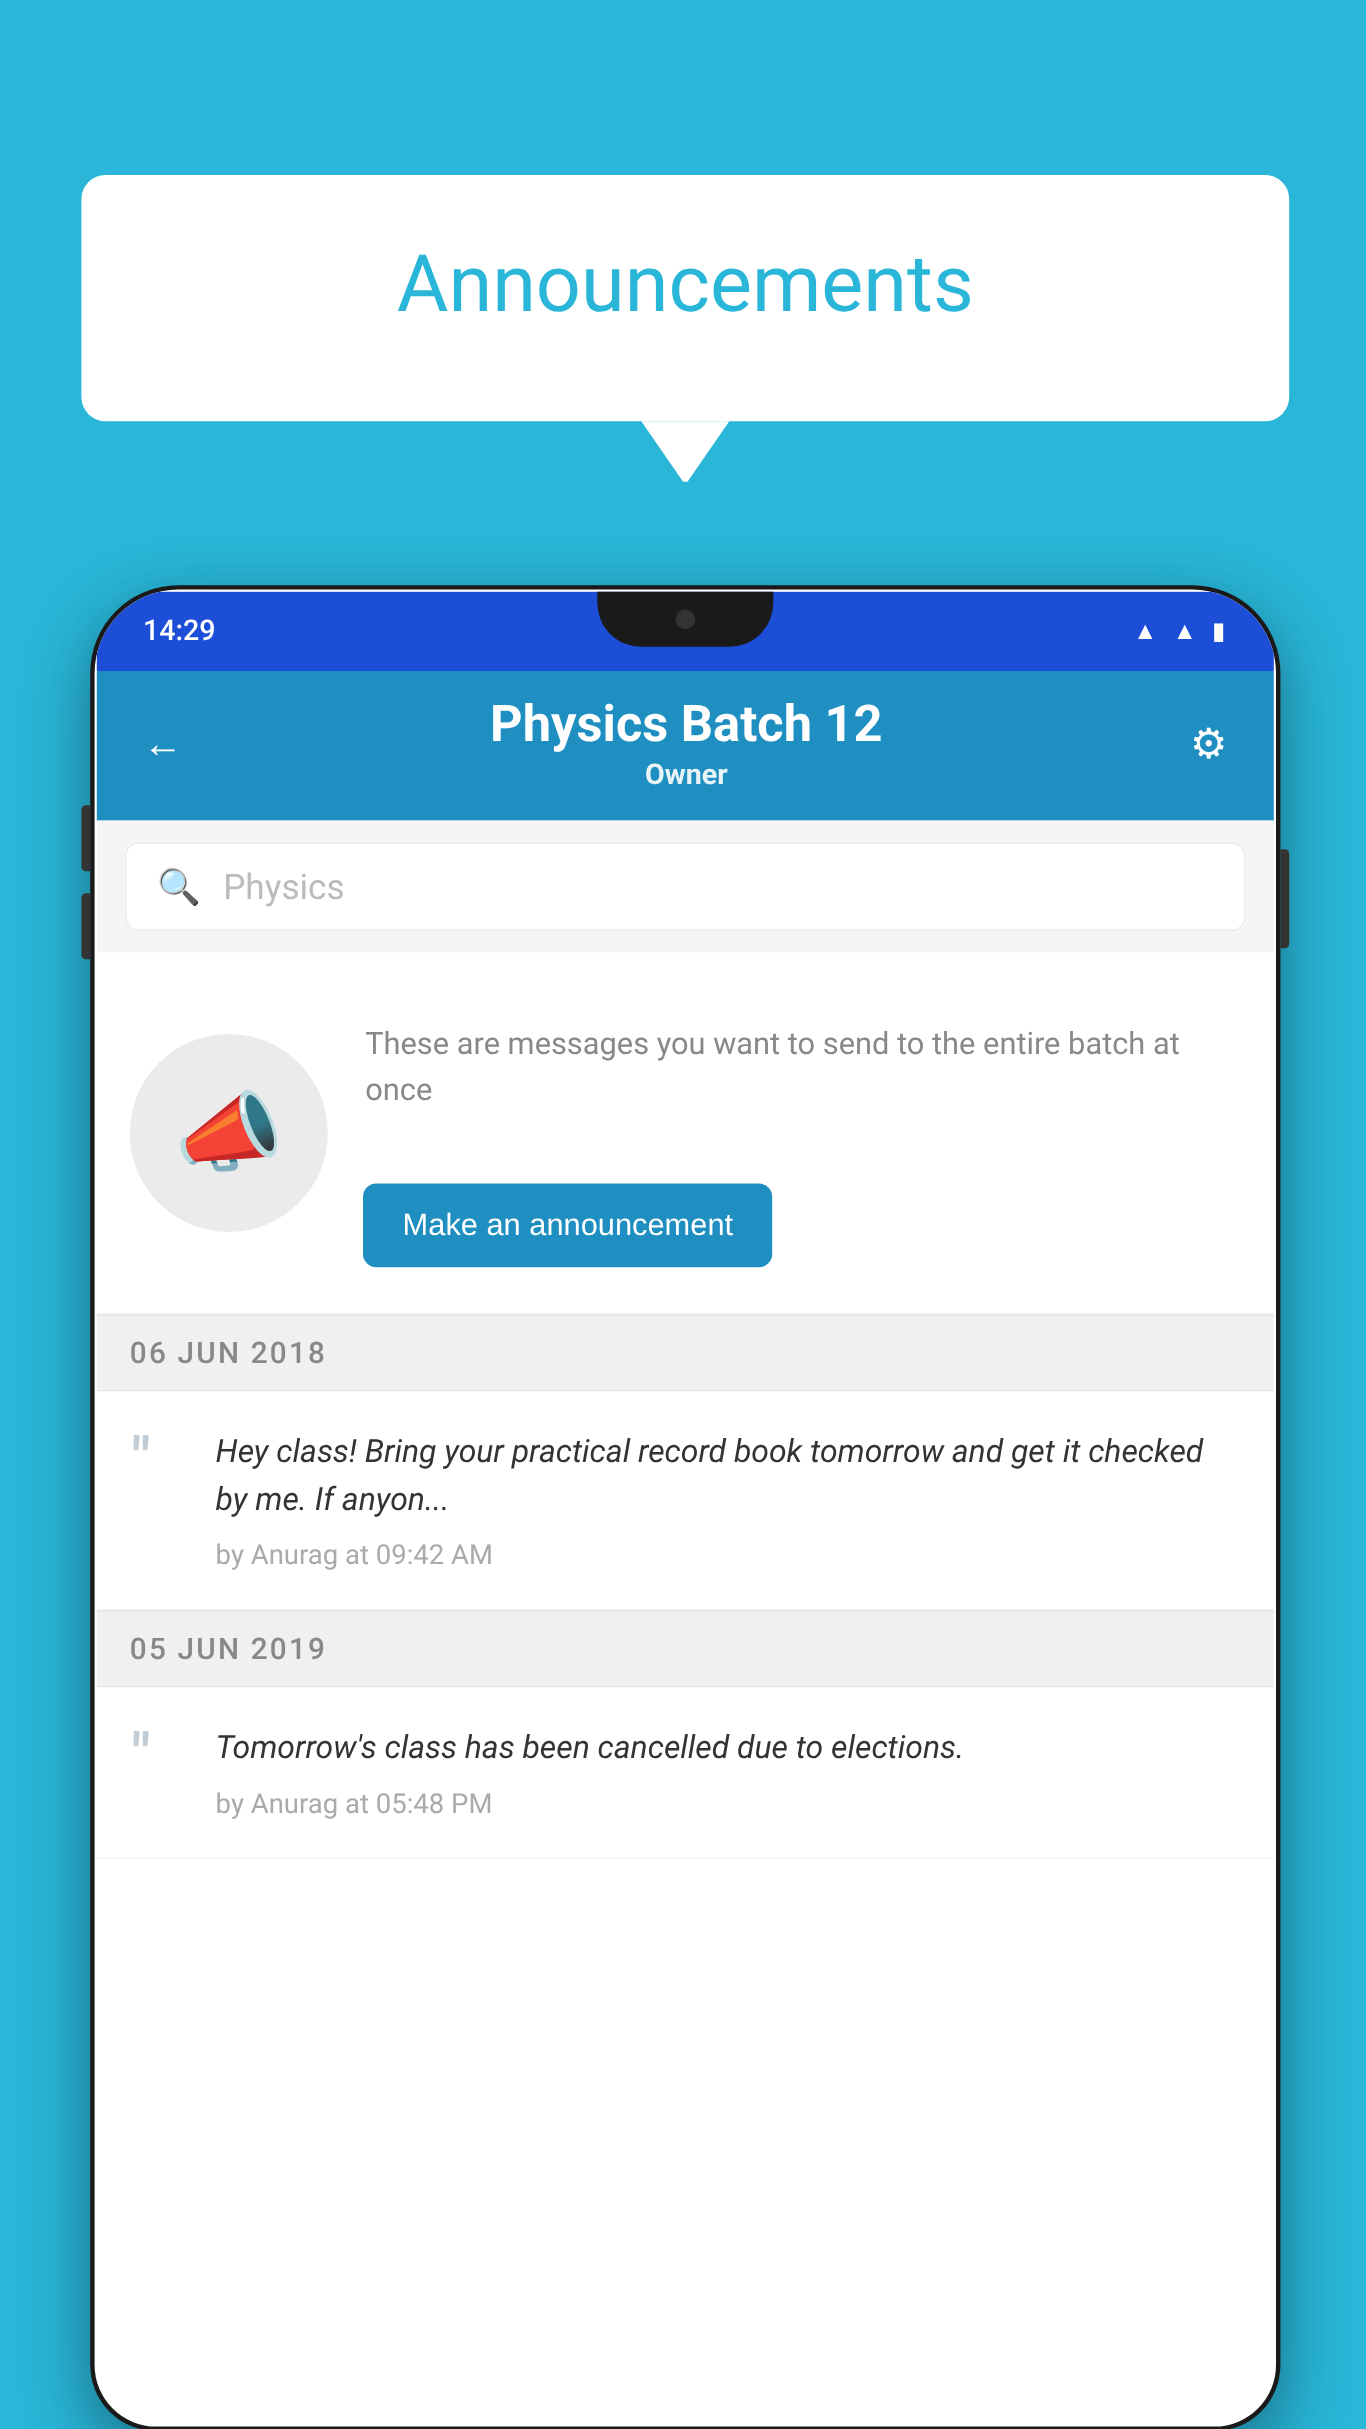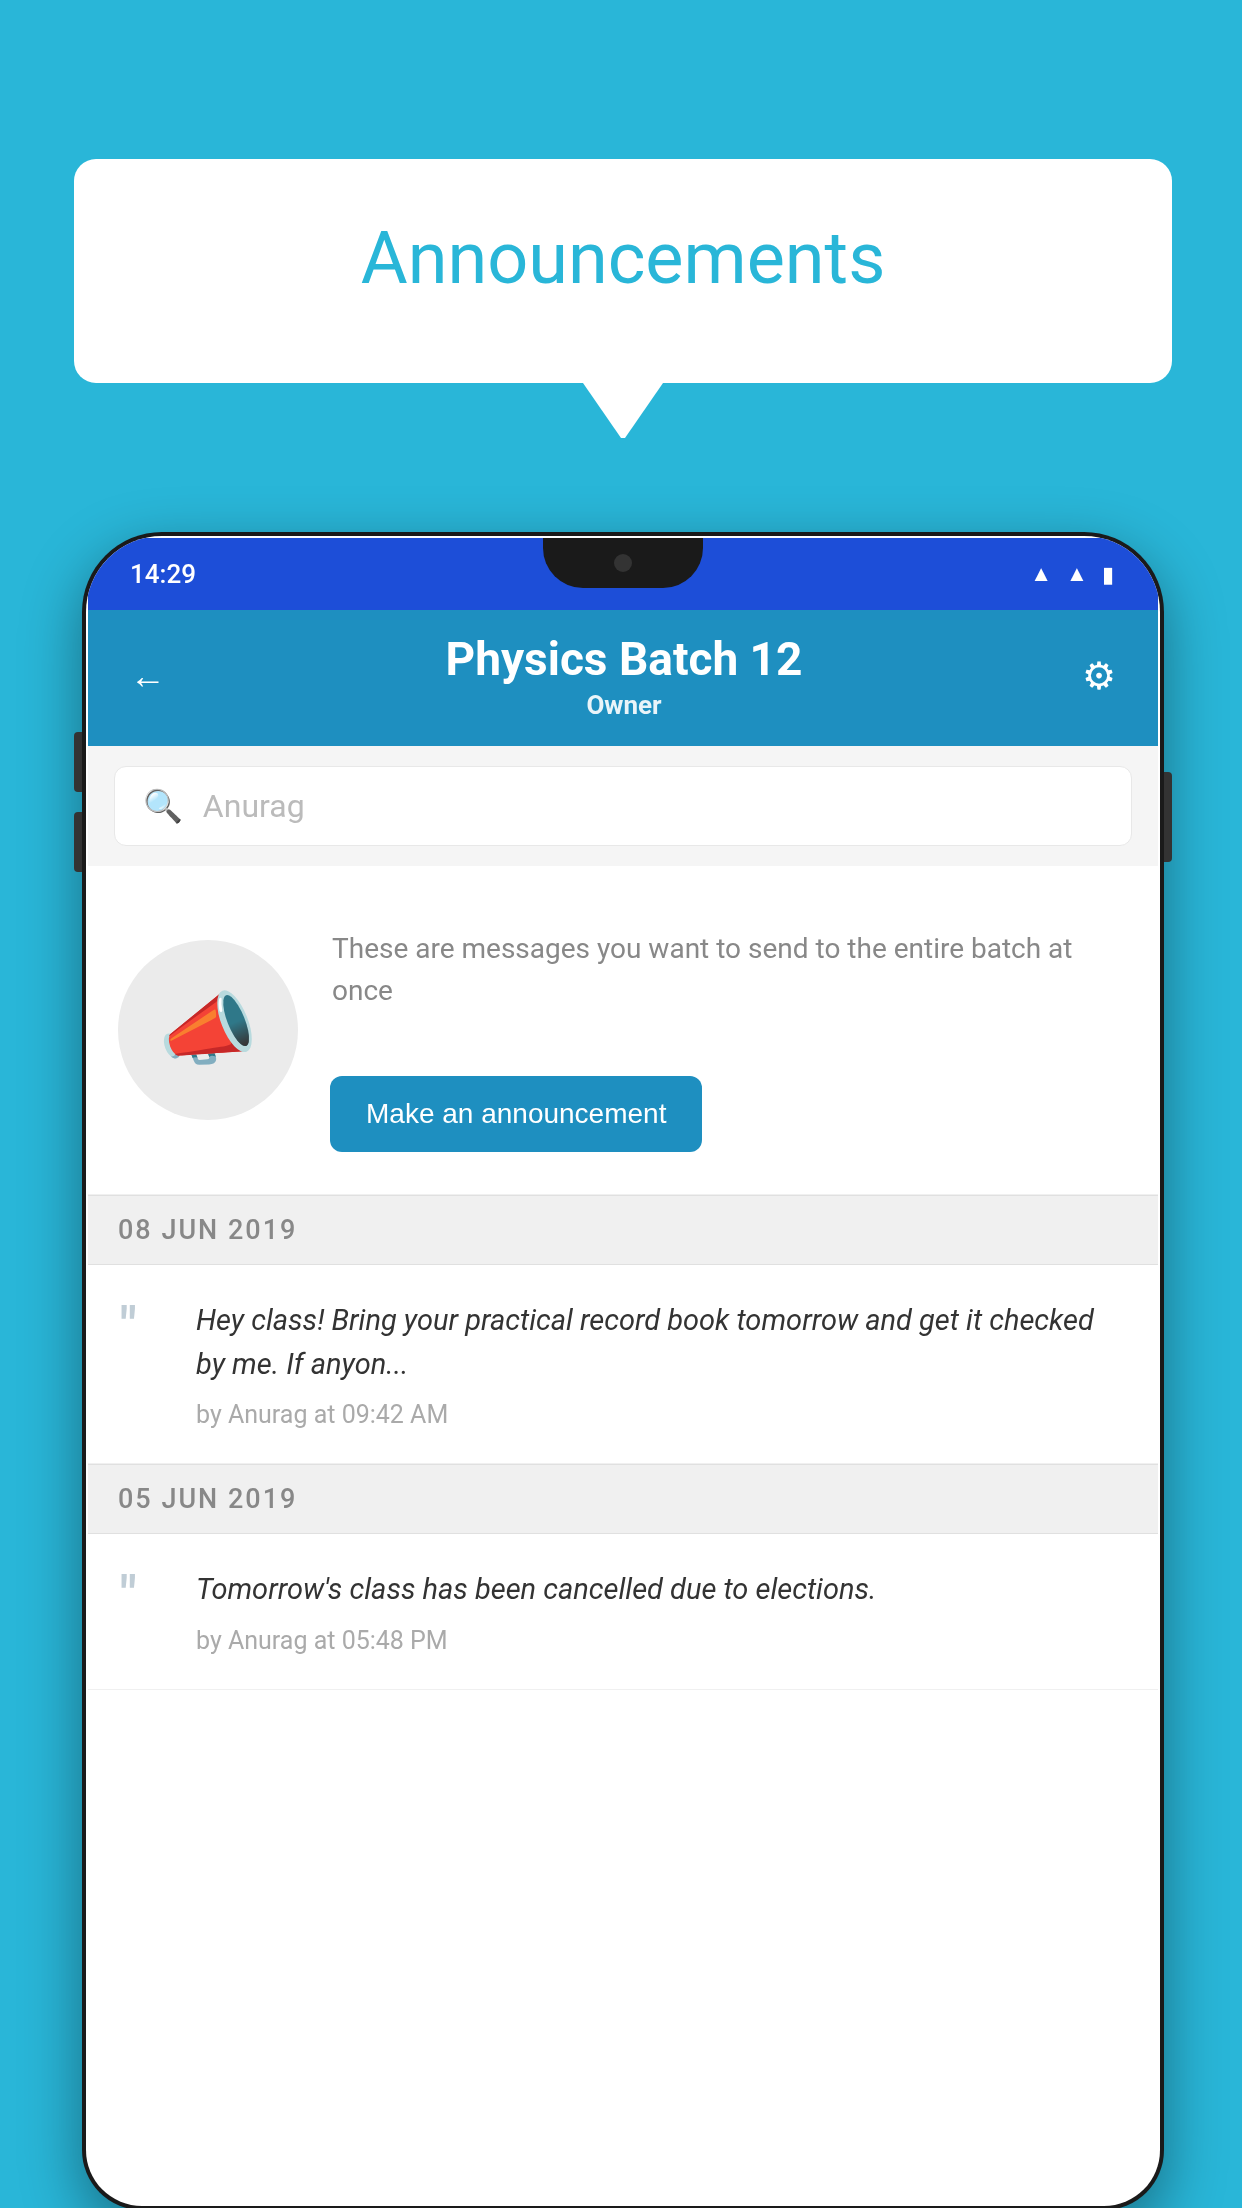--- a/index.html
+++ b/index.html
@@ -354,35 +354,35 @@
         <div class="header-title">Physics Batch 12</div>
         <div class="header-subtitle">Owner</div>
       </div>
       <span class="settings-icon">⚙</span>
     </div>
 
 
     <div class="search-container">
       <div class="search-box">
         <span class="search-icon-svg">🔍</span>
-        <span class="search-input-text">Anurag</span>
+        <span class="search-input-text">Physics</span>
       </div>
     </div>
 
     <div class="announcement-prompt">
       <div class="megaphone-circle">
         <span class="megaphone-icon">📣</span>
       </div>
       <div class="announcement-text-group">
         <div class="announcement-description">These are messages you want to send to the entire batch at once</div>
         <button class="make-announcement-btn">Make an announcement</button>
       </div>
     </div>
 
-    <div class="date-separator">08  JUN  2019</div>
+    <div class="date-separator">06  JUN  2018</div>
 
     <div class="announcement-item">
       <span class="quote-icon">"</span>
       <div class="announcement-content">
         <div class="announcement-message">Hey class! Bring your practical record book tomorrow and get it checked by me. If anyon...</div>
         <div class="announcement-meta">by Anurag at 09:42 AM</div>
       </div>
     </div>
 
     <div class="date-separator">05  JUN  2019</div>

